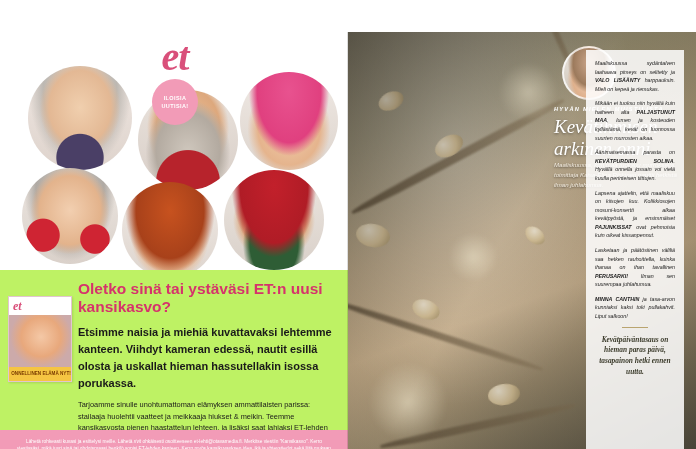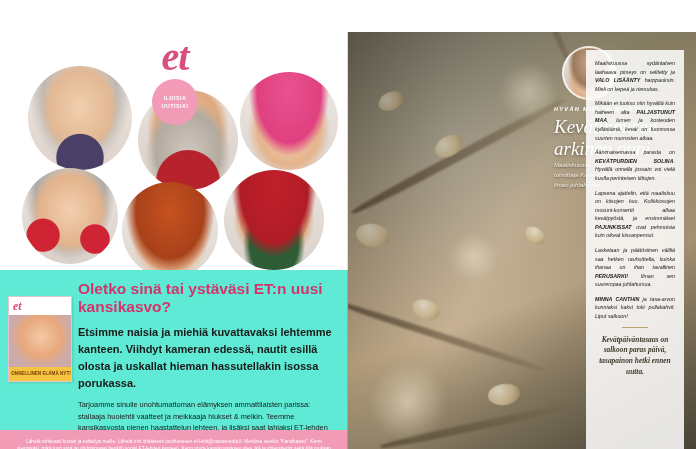--- a/index.html
+++ b/index.html
@@ -59,21 +59,21 @@
     overflow: hidden;
   }
   .photo .face {
     position: absolute; inset: 0;
   }
 
   
   .call-block {
     position: absolute; left: 0; top: 238px;
     width: 348px; height: 160px;
-    background: #5eead4;
+    background: #bef264;
   }
   .call-heading {
     position: absolute; left: 78px; top: 10px;
     width: 258px;
     font-family: "Liberation Sans", sans-serif;
     font-weight: bold;
     font-size: 15.5px;
     line-height: 1.18;
     color: #d6336c;
   }
@@ -360,21 +360,21 @@
     <div class="standfirst">Maaliskuussa, kun maa tuoksuu murrokselta, toimittaja Kaisa-Elina Rinkinen nauttii hetkistä ilman juhlahumua.</div>
 
     <div class="column">
       <p id="cp0">Maaliskuussa sydäntalven laahaava pimeys on selitetty ja <b>VALO LISÄÄNTY</b> harppauksin. Mieli on kepeä ja riemukas.</p>
       <p id="cp1">Mikään ei tuoksu niin hyvältä kuin haiheen alta <b>PALJASTUNUT MAA</b>, lumen ja kosteuden kyllästämä, kevät on luonnossa suurten murrosten aikaa.</p>
       <p id="cp2">Äänimaisemassa parasta on <b>KEVÄTPURDIEN SOLINA</b>. Hyvällä onnella jossain voi vielä kuulla perinteisen tiittujen.</p>
       <p id="cp3">Lapsena ajattelin, että maaliskuu on kiisojen kuu. Kolikkiosojen mosuni-konsertti alkaa kevätpyöstä, ja ensimmäiset <b>PAJUNKISSAT</b> ovat pehmoisia kuin oikeat kissanpennut.</p>
       <p id="cp4">Lasketaan ja päätösiinen väliliä saa hetken rauhoittella, kuinka ihanaa on ihan tavallinen <b>PERUSARKI!</b> Ilman sen suurempaa juhlahumua.</p>
       <p id="cp5"><b>MINNA CANTHIN</b> ja tasa-arvon kunniaksi kaksi toki pullakahvit. Liput salkoon!</p>
       <div class="col-rule"></div>
-      <div class="pullquote">Kevätpäiväntasaus on salkoon paras päivä, tasapainon hetki ennen uutta.</div>
+      <div class="pullquote">Kevätpäiväntasaus on hieman paras päivä, tasapainon hetki ennen uutta.</div>
     </div>
 
     <div class="page-footer">
       <span class="footer-logo">et</span>
       <span class="folio">49</span>
     </div>
   </div>
 </div>
 
 </body></html>

